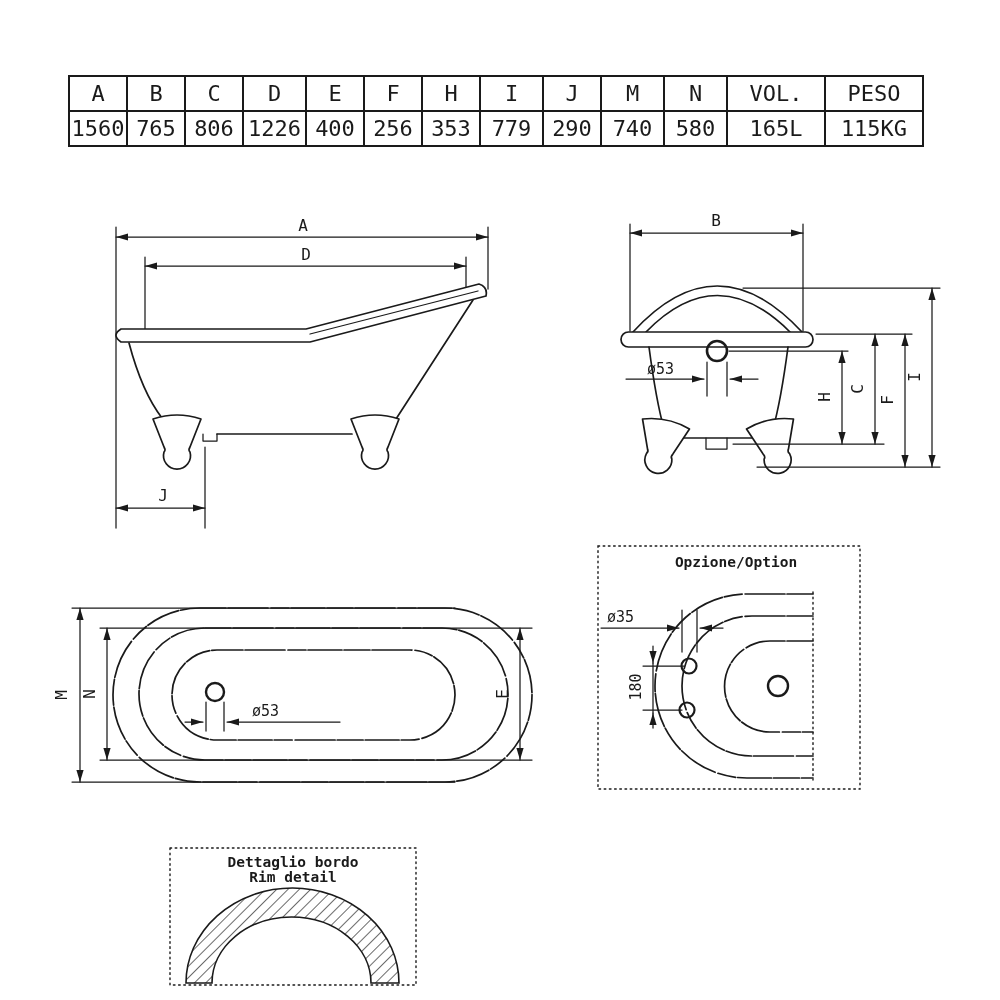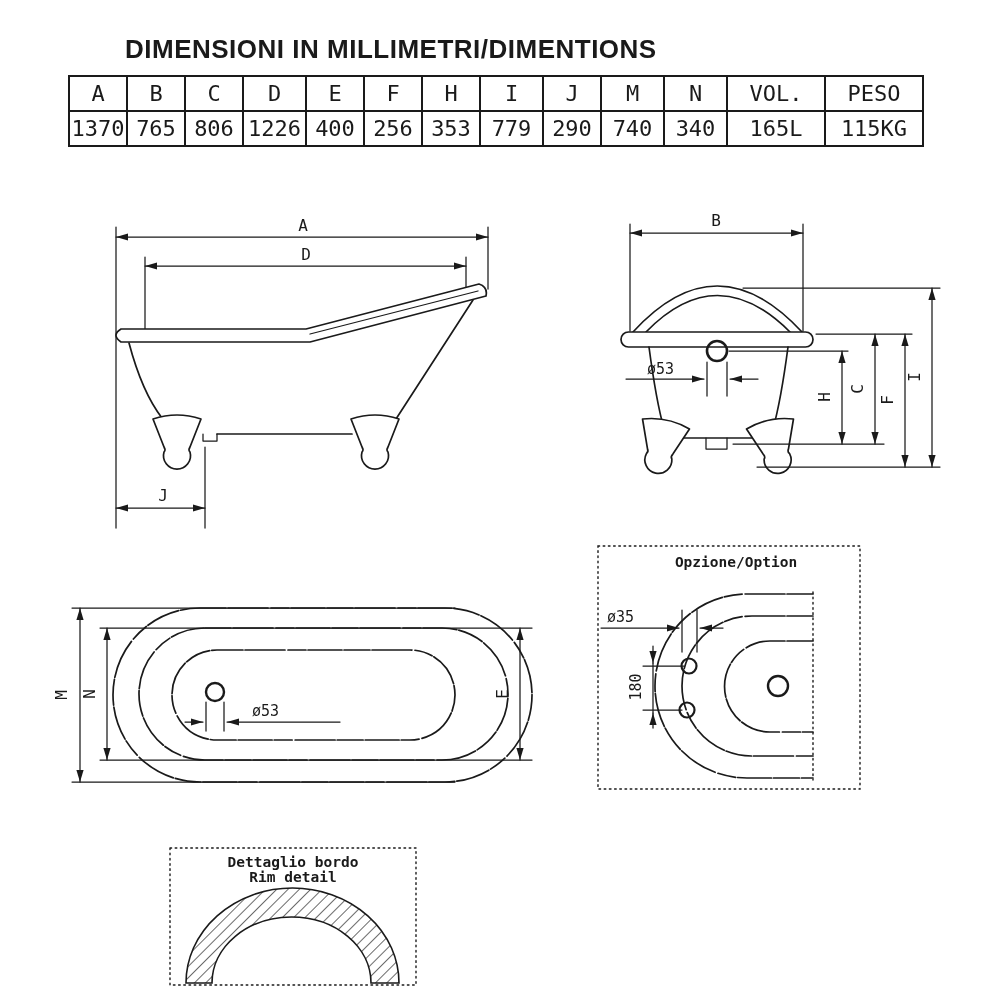--- a/index.html
+++ b/index.html
@@ -23,21 +23,20 @@
   .dotted{fill:none;stroke:#1a1a1a;stroke-width:1.4;stroke-dasharray:1.6 3.6;stroke-linecap:round;}
   .lbl{font-size:16px;}
   .sm{font-size:15px;}
   .ttl{font-size:14.5px;font-weight:bold;}
 </style>
 </head>
 <body>
 
 <div class="page">
 
-  <div class="doc-title">DIMENSIONI IN MILLIMETRI/DIMENTIONS</div>
 
   <table class="dim-table">
     <colgroup>
       <col class="c-s">
         <col class="c-s">
         <col class="c-s">
         <col class="c-m">
         <col class="c-s">
       <col class="c-s">
         <col class="c-s">
@@ -58,31 +57,31 @@
       <th>F</th>
       <th>H</th>
       <th>I</th>
       <th>J</th>
       <th>M</th>
       <th>N</th>
       <th>VOL.</th>
       <th>PESO</th>
     </tr>
     <tr>
-      <td>1370</td>
+      <td>1560</td>
       <td>765</td>
       <td>806</td>
       <td>1226</td>
       <td>400</td>
       <td>256</td>
       <td>353</td>
       <td>779</td>
       <td>290</td>
       <td>740</td>
-      <td>340</td>
+      <td>580</td>
       <td>165L</td>
       <td>115KG</td>
     </tr>
   </tbody>
     </table>
 
   <svg width="1000" height="1000" viewBox="0 0 1000 1000" style="position:absolute;left:0;top:0;">
     <defs>
       <marker id="arr" markerWidth="14" markerHeight="10" refX="13" refY="5" orient="auto-start-reverse" markerUnits="userSpaceOnUse">
         <path d="M13,5 L1,1.4 L1,8.6 Z" fill="#1a1a1a"></path>

